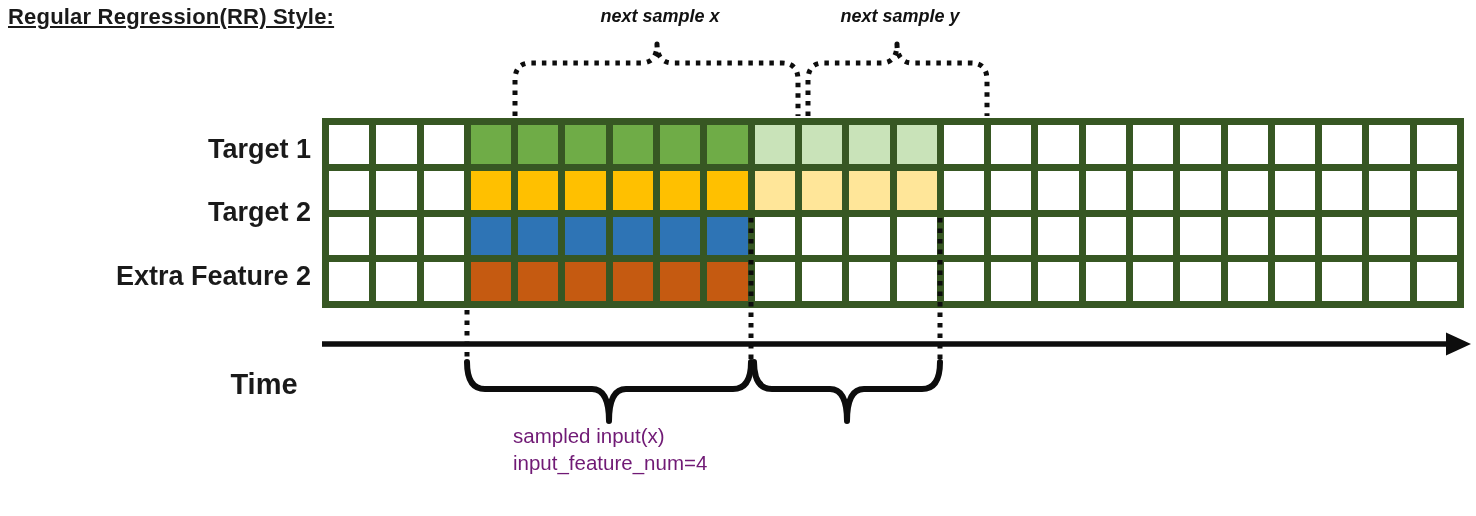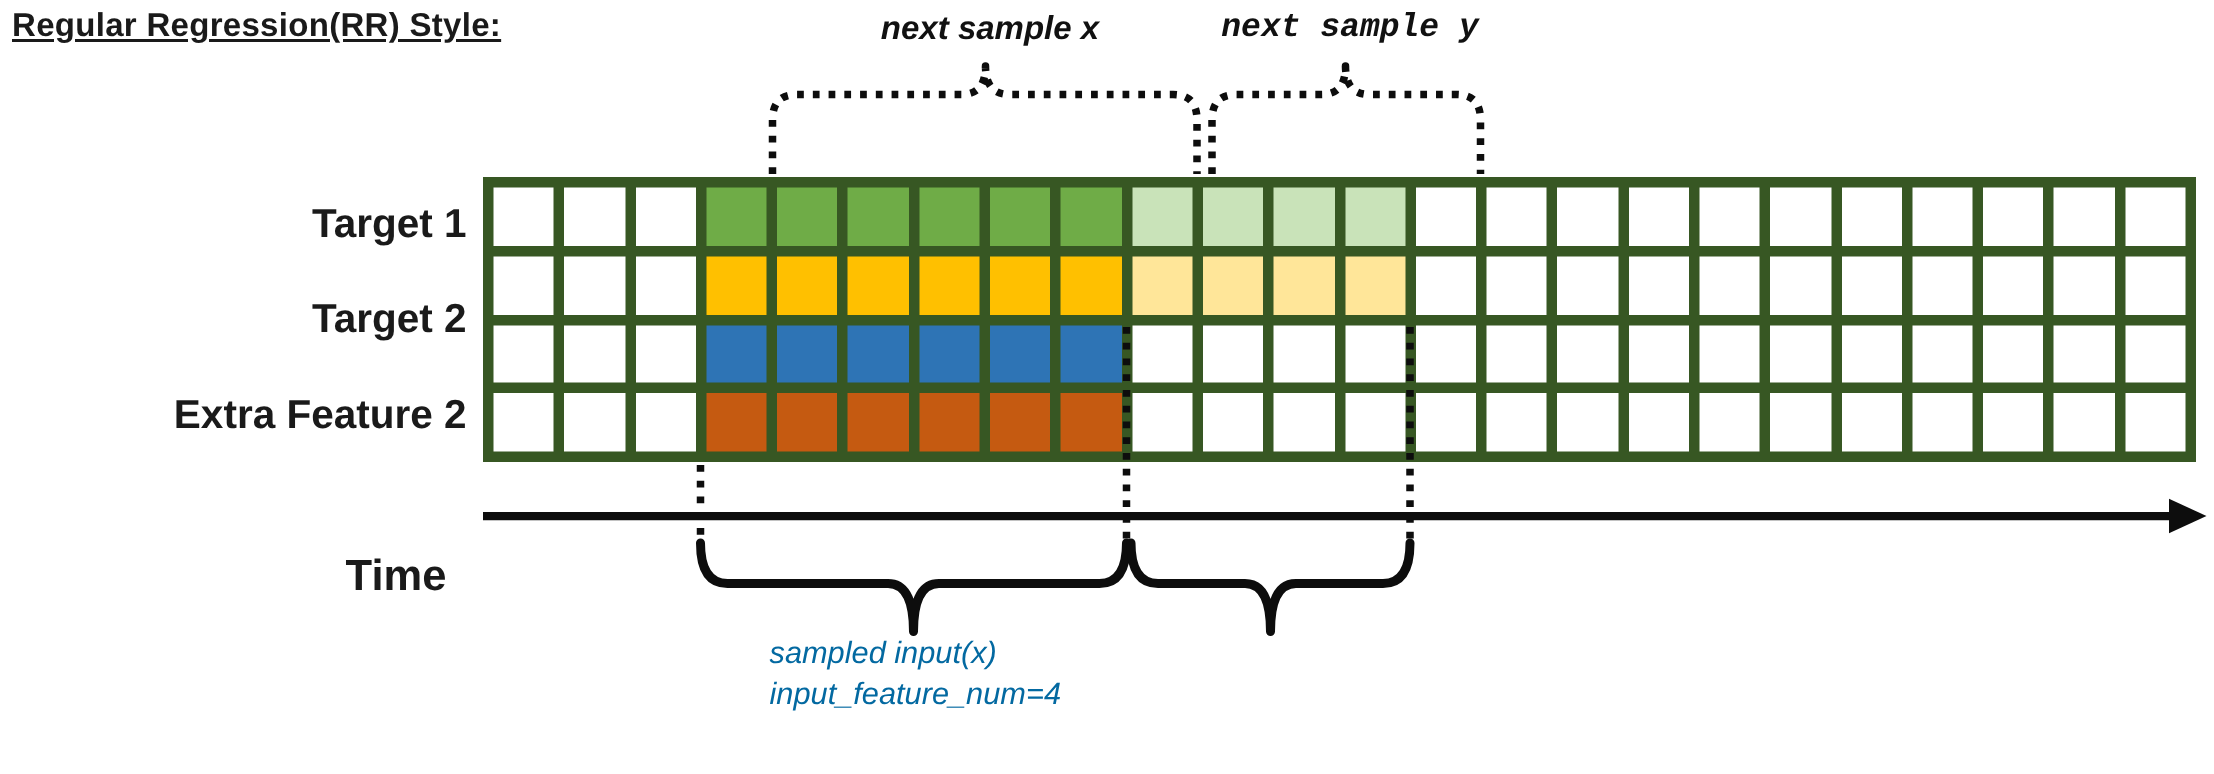--- a/index.html
+++ b/index.html
@@ -19,28 +19,28 @@
     font-weight: bold;
     color: #1a1a1a;
     letter-spacing: 0.2px;
     white-space: nowrap;
     text-decoration: underline;
   }
   .float-label {
     position: absolute;
     top: 6px;
     transform: translateX(-50%);
-    font-size: 22px;
+    font-size: 18px;
     font-style: italic;
     font-weight: 600;
     color: #111111;
     white-space: nowrap;
   }
   .float-label.nsx { left: 660px; }
-  .float-label.nsy { left: 900px; font-family: Liberation Mono, monospace; }
+  .float-label.nsy { left: 900px; }
   .row-labels {
     position: absolute;
     left: 0;
     top: 118px;
     width: 311px;
     height: 190px;
     display: flex;
     flex-direction: column;
   }
   .row-label {
@@ -84,23 +84,22 @@
     top: 0;
     width: 1476px;
     height: 516px;
     pointer-events: none;
   }
   .caption {
     position: absolute;
     top: 422px;
     font-size: 20.5px;
     line-height: 27px;
-    color: #0369a1;
-    white-space: nowrap;
-    font-style: italic;
+    color: #701a75;
+    white-space: nowrap;
   }
   .caption.input { left: 513px; }
   .caption.output { left: 775px; }
 </style>
 </head>
 <body>
 
 <div class="canvas">
 
   <div class="page-title">Regular Regression(RR) Style:</div>

